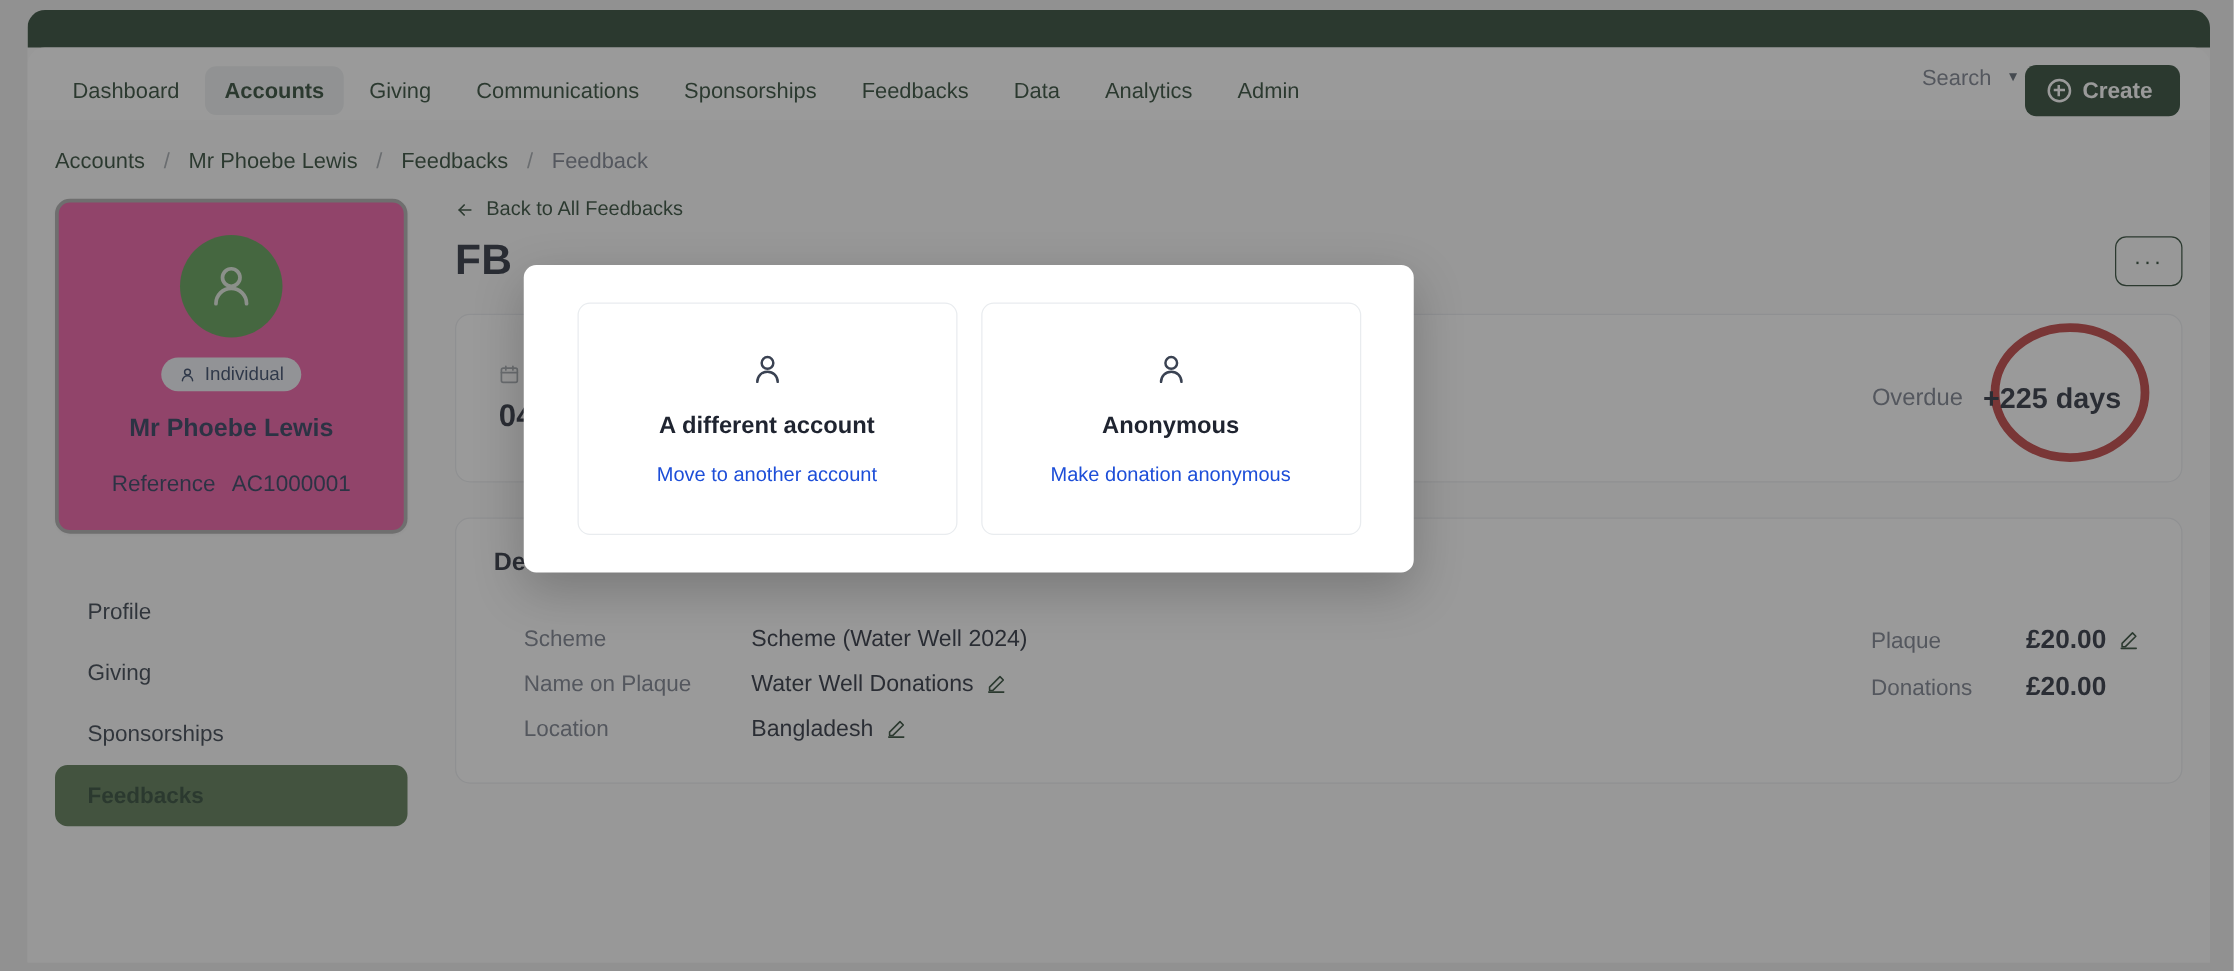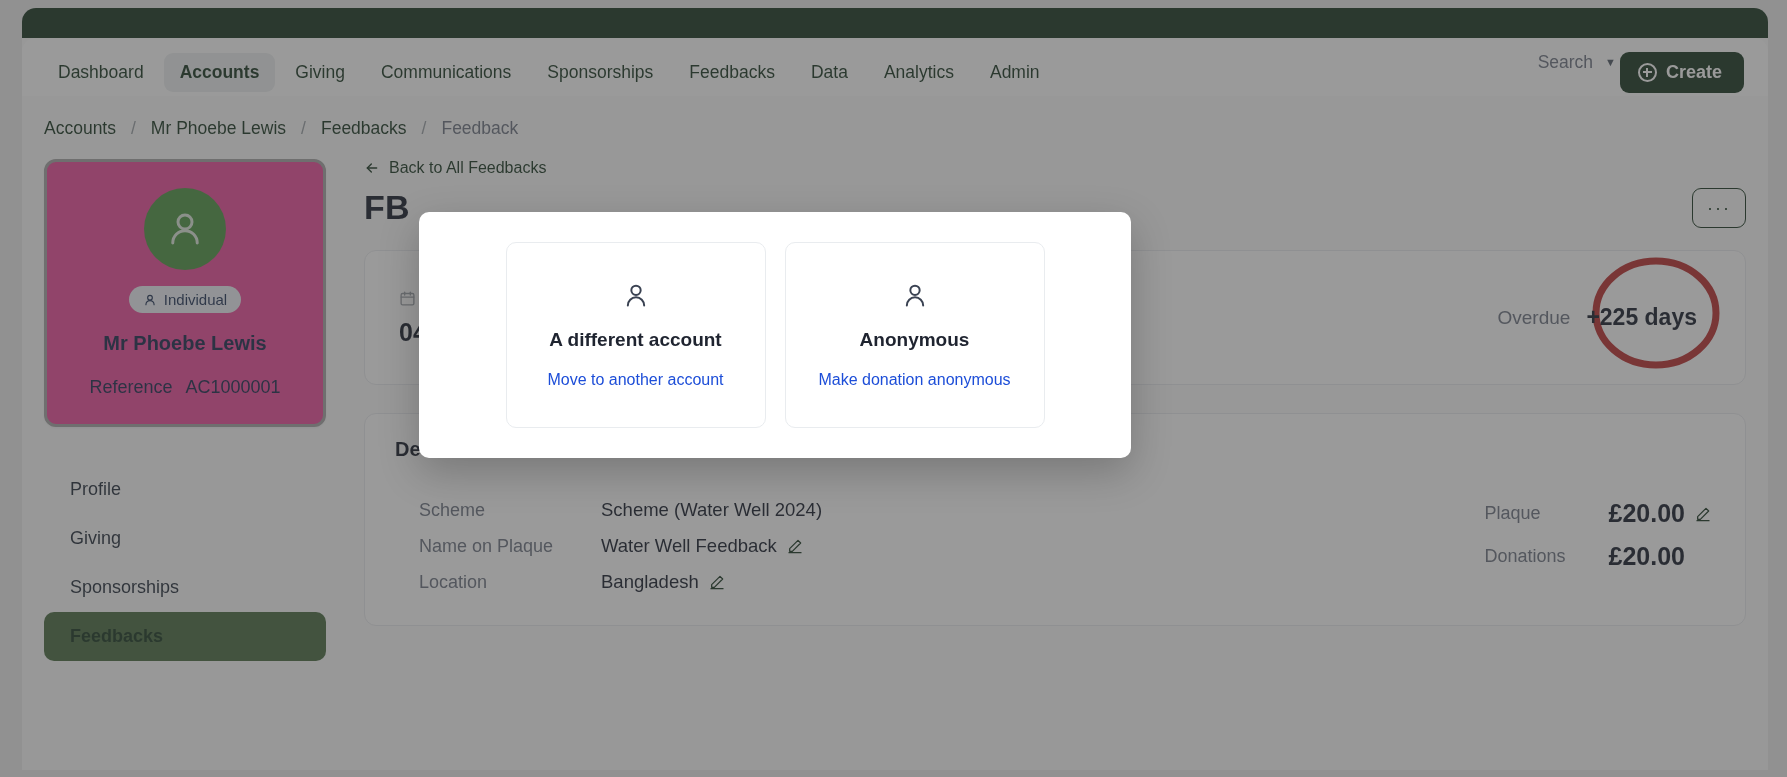--- a/index.html
+++ b/index.html
@@ -173,21 +173,21 @@
   .details-title { font-size: 20px; font-weight: bold; color: #111827; }
   .details-grid {
     display: flex; margin-top: 38px;
   }
   .detail-col { display: flex; flex-direction: column; gap: 14px; }
   .detail-col.right { margin-left: auto; align-items: flex-start; }
   .detail-row { display: flex; align-items: center; }
   .detail-label { color: #6b7280; font-size: 18px; width: 182px; flex: 0 0 182px; margin-left: 24px; }
   .detail-value { color: #111827; font-size: 18.5px; display: flex; align-items: center; gap: 10px; }
   .detail-col.right .detail-label { width: 124px; flex: 0 0 124px; }
-  .detail-col.right .detail-value { font-weight: bold; font-size: 25px; }
+  .detail-col.right .detail-value { font-weight: bold; font-size: 21px; }
   .pencil { color: #14321d; cursor: pointer; display: inline-flex; }
 
   
   .overlay {
     position: absolute; left: 0; top: 0;
     width: 1787px; height: 777px;
     background: rgba(64,64,64,.53);
     z-index: 50;
   }
   .modal {
@@ -196,21 +196,21 @@
     width: 712px; height: 246px;
     background: #ffffff;
     border-radius: 10px;
     box-shadow: 0 14px 40px rgba(0,0,0,.22);
     z-index: 60;
     display: flex; align-items: center; justify-content: center;
     gap: 19px;
     padding: 0 26px;
   }
   .opt-card {
-    width: 260px; height: 186px;
+    width: 304px; height: 186px;
     border: 1px solid #e9ecef;
     border-radius: 10px;
     display: flex; flex-direction: column;
     align-items: center; justify-content: center;
     cursor: pointer; background: #fff;
   }
   .opt-icon { color: #3a4252; margin-bottom: 16px; }
   .opt-title { font-size: 19px; font-weight: bold; color: #1f2430; }
   .opt-sub { margin-top: 20px; font-size: 16px; color: #1d4ed8; }
 
@@ -339,21 +339,21 @@
               <div class="detail-col">
                 <div class="detail-row">
                   <div class="detail-label">Scheme</div>
                   <div class="detail-value">
                     <span>Scheme (Water Well 2024)</span>
                   </div>
                 </div>
                 <div class="detail-row">
                   <div class="detail-label">Name on Plaque</div>
                   <div class="detail-value">
-                    <span>Water Well Feedback</span>
+                    <span>Water Well Donations</span>
                     <span class="pencil">
                       <svg width="16" height="16" viewBox="0 0 24 24" fill="none" stroke="#14321d" stroke-width="1.9" stroke-linecap="round" stroke-linejoin="round">
                         <path d="M16.5 3.5l4 4L8 20H4v-4z"></path>
                           <line x1="3" y1="22" x2="21" y2="22"></line>
                       </svg>
                     </span>
                   </div>
                 </div>
                 <div class="detail-row">
                   <div class="detail-label">Location</div>

